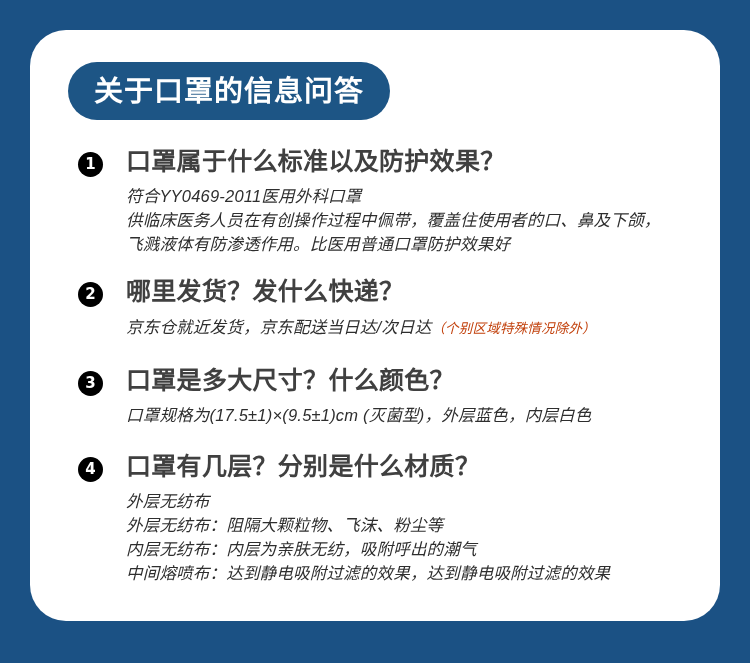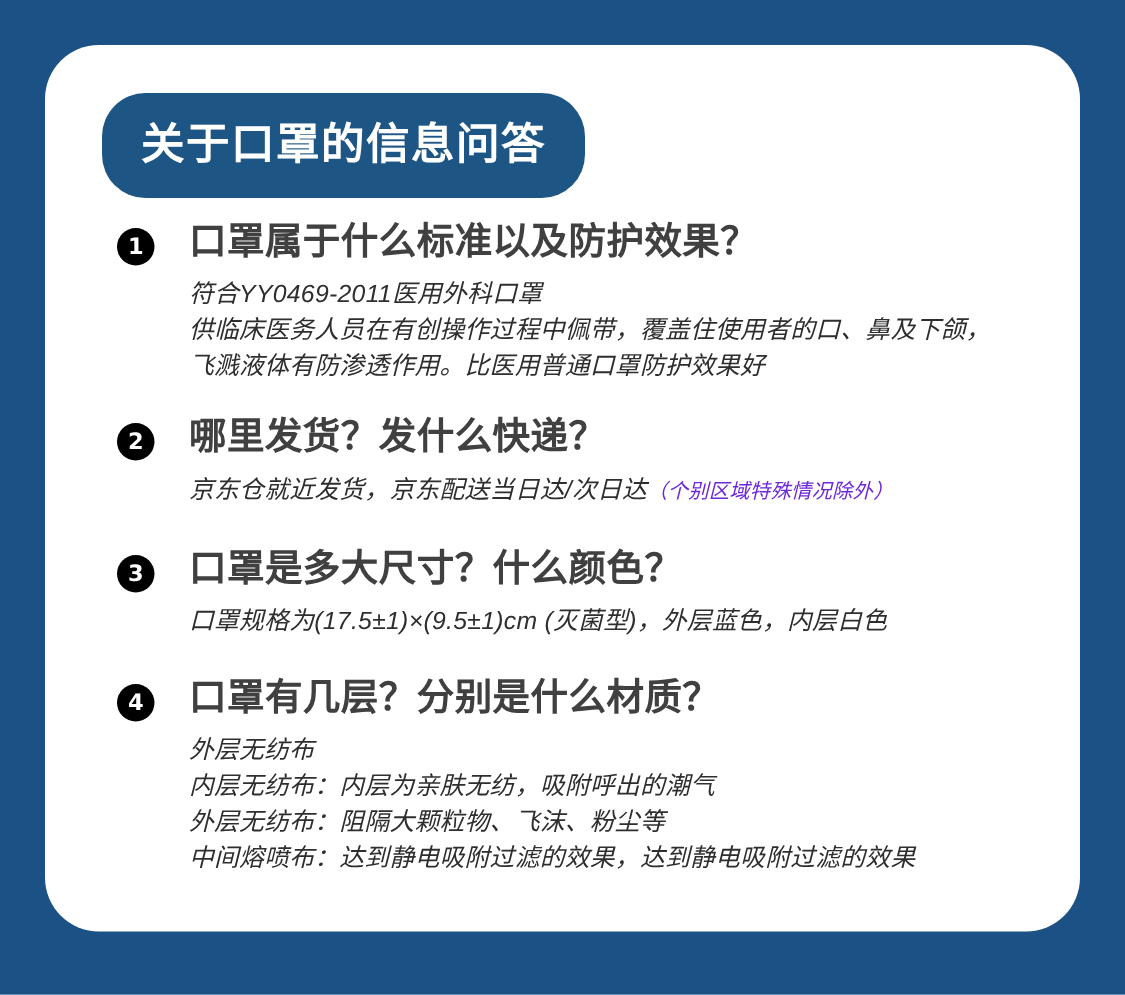--- a/index.html
+++ b/index.html
@@ -33,21 +33,21 @@
     border-radius: 36px;
     box-sizing: border-box;
     overflow: hidden;
   }
 
   
   .banner {
     position: absolute;
     left: 38px;
     top: 32px;
-    height: 70px;
+    height: 58px;
     padding: 0 26px;
     display: flex;
     align-items: center;
     background: #1d5585;
     border-radius: 29px;
   }
   .banner-text {
     color: #ffffff;
     font-size: 29px;
     font-weight: bold;
@@ -103,21 +103,21 @@
     color: #2e2e2e;
     line-height: 24px;
     letter-spacing: 0.2px;
     font-style: italic;
   }
   .answer-line {
     white-space: nowrap;
   }
   .answer-note {
     font-size: 13.5px;
-    color: #6d28d9;
+    color: #c2410c;
   }
 
   
   .item-1 { margin-bottom: 20px; }
   .item-2 { margin-bottom: 24px; }
   .item-3 { margin-bottom: 24px; }
 </style>
 </head>
 <body>
 
@@ -155,21 +155,21 @@
         <div class="answer">
           <div class="answer-line">口罩规格为(17.5±1)×(9.5±1)cm (灭菌型)，外层蓝色，内层白色</div>
         </div>
       </div>
 
       <div class="faq-item item-4">
         <span class="badge">4</span>
         <div class="question">口罩有几层？分别是什么材质？</div>
         <div class="answer">
           <div class="answer-line">外层无纺布</div>
+          <div class="answer-line">外层无纺布：阻隔大颗粒物、飞沫、粉尘等</div>
           <div class="answer-line">内层无纺布：内层为亲肤无纺，吸附呼出的潮气</div>
-          <div class="answer-line">外层无纺布：阻隔大颗粒物、飞沫、粉尘等</div>
           <div class="answer-line">中间熔喷布：达到静电吸附过滤的效果，达到静电吸附过滤的效果</div>
         </div>
       </div>
 
     </div>
   </div>
 </div>
 
 </body></html>

